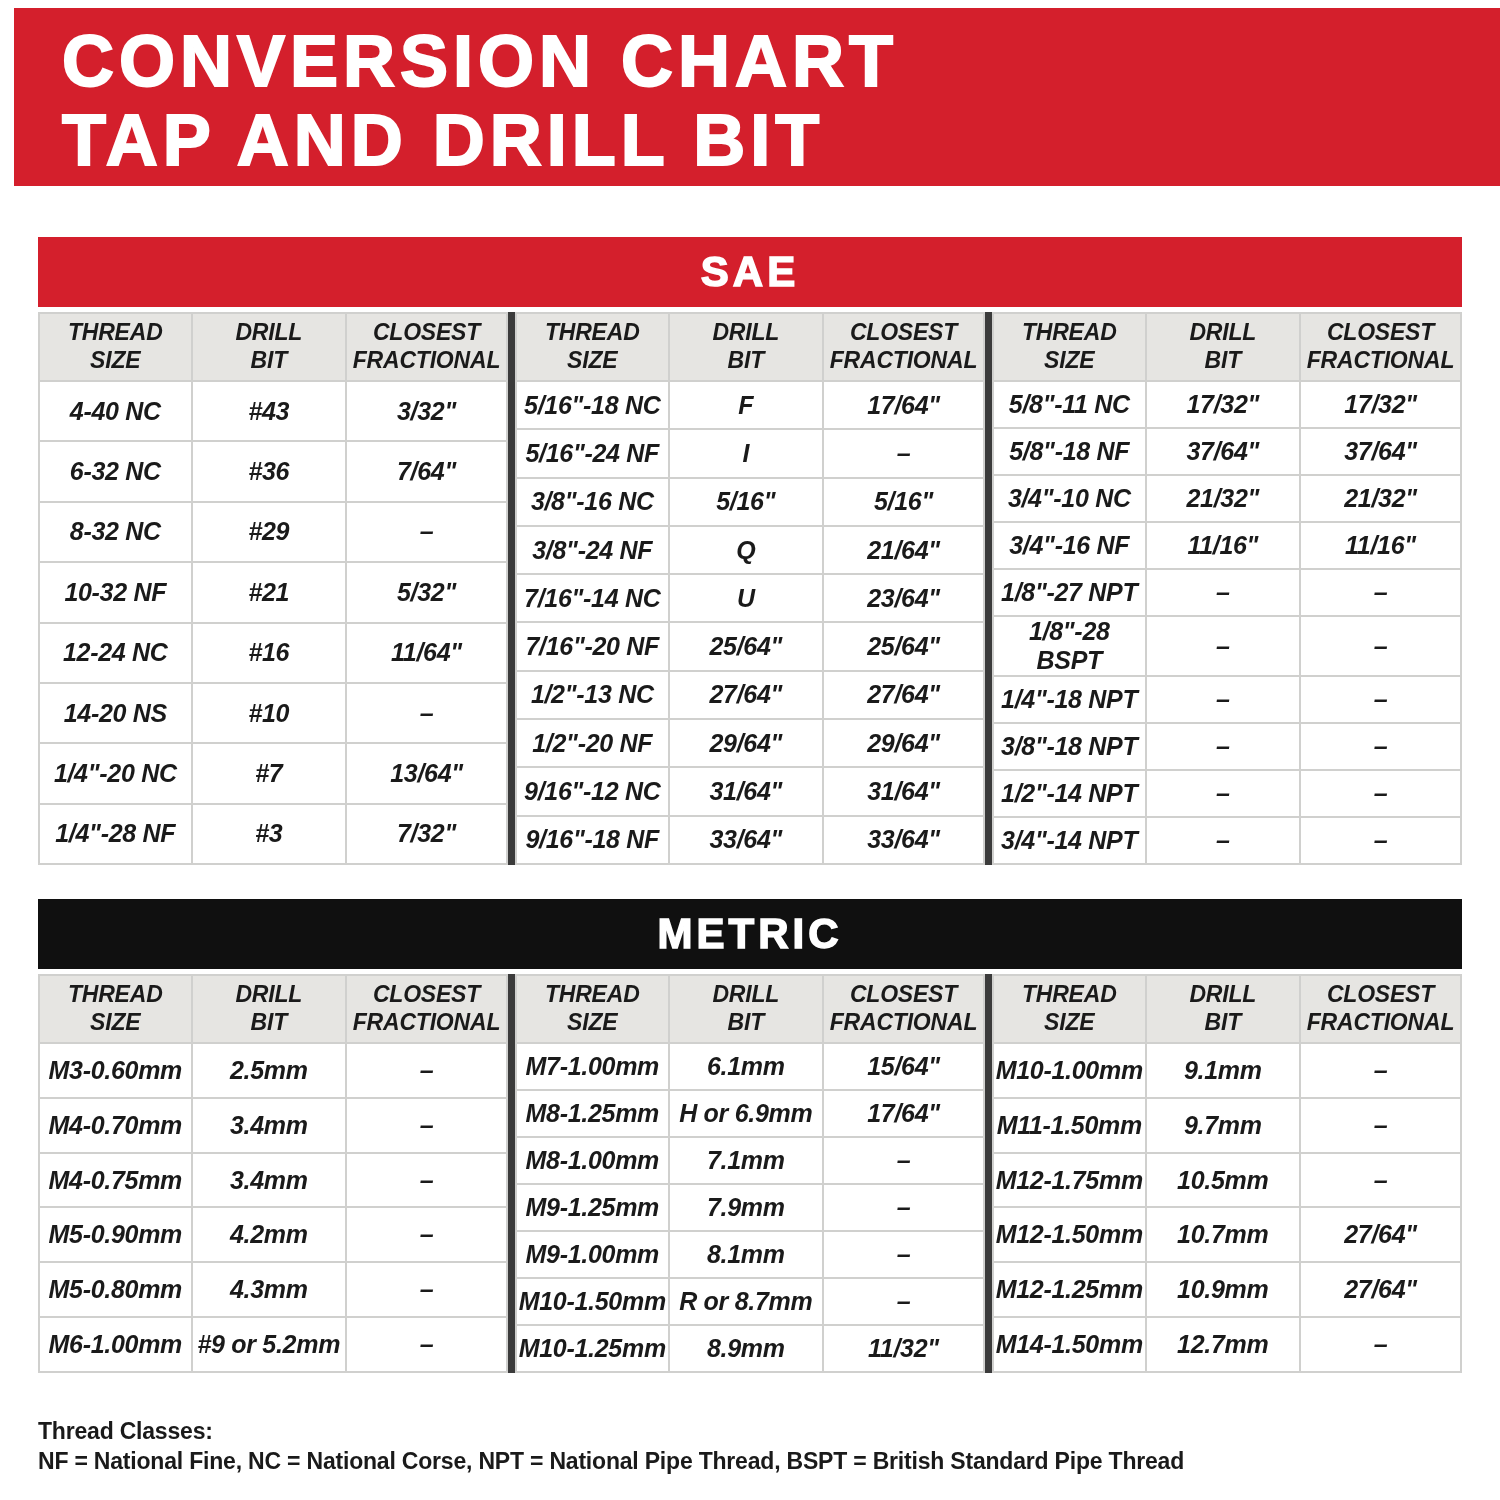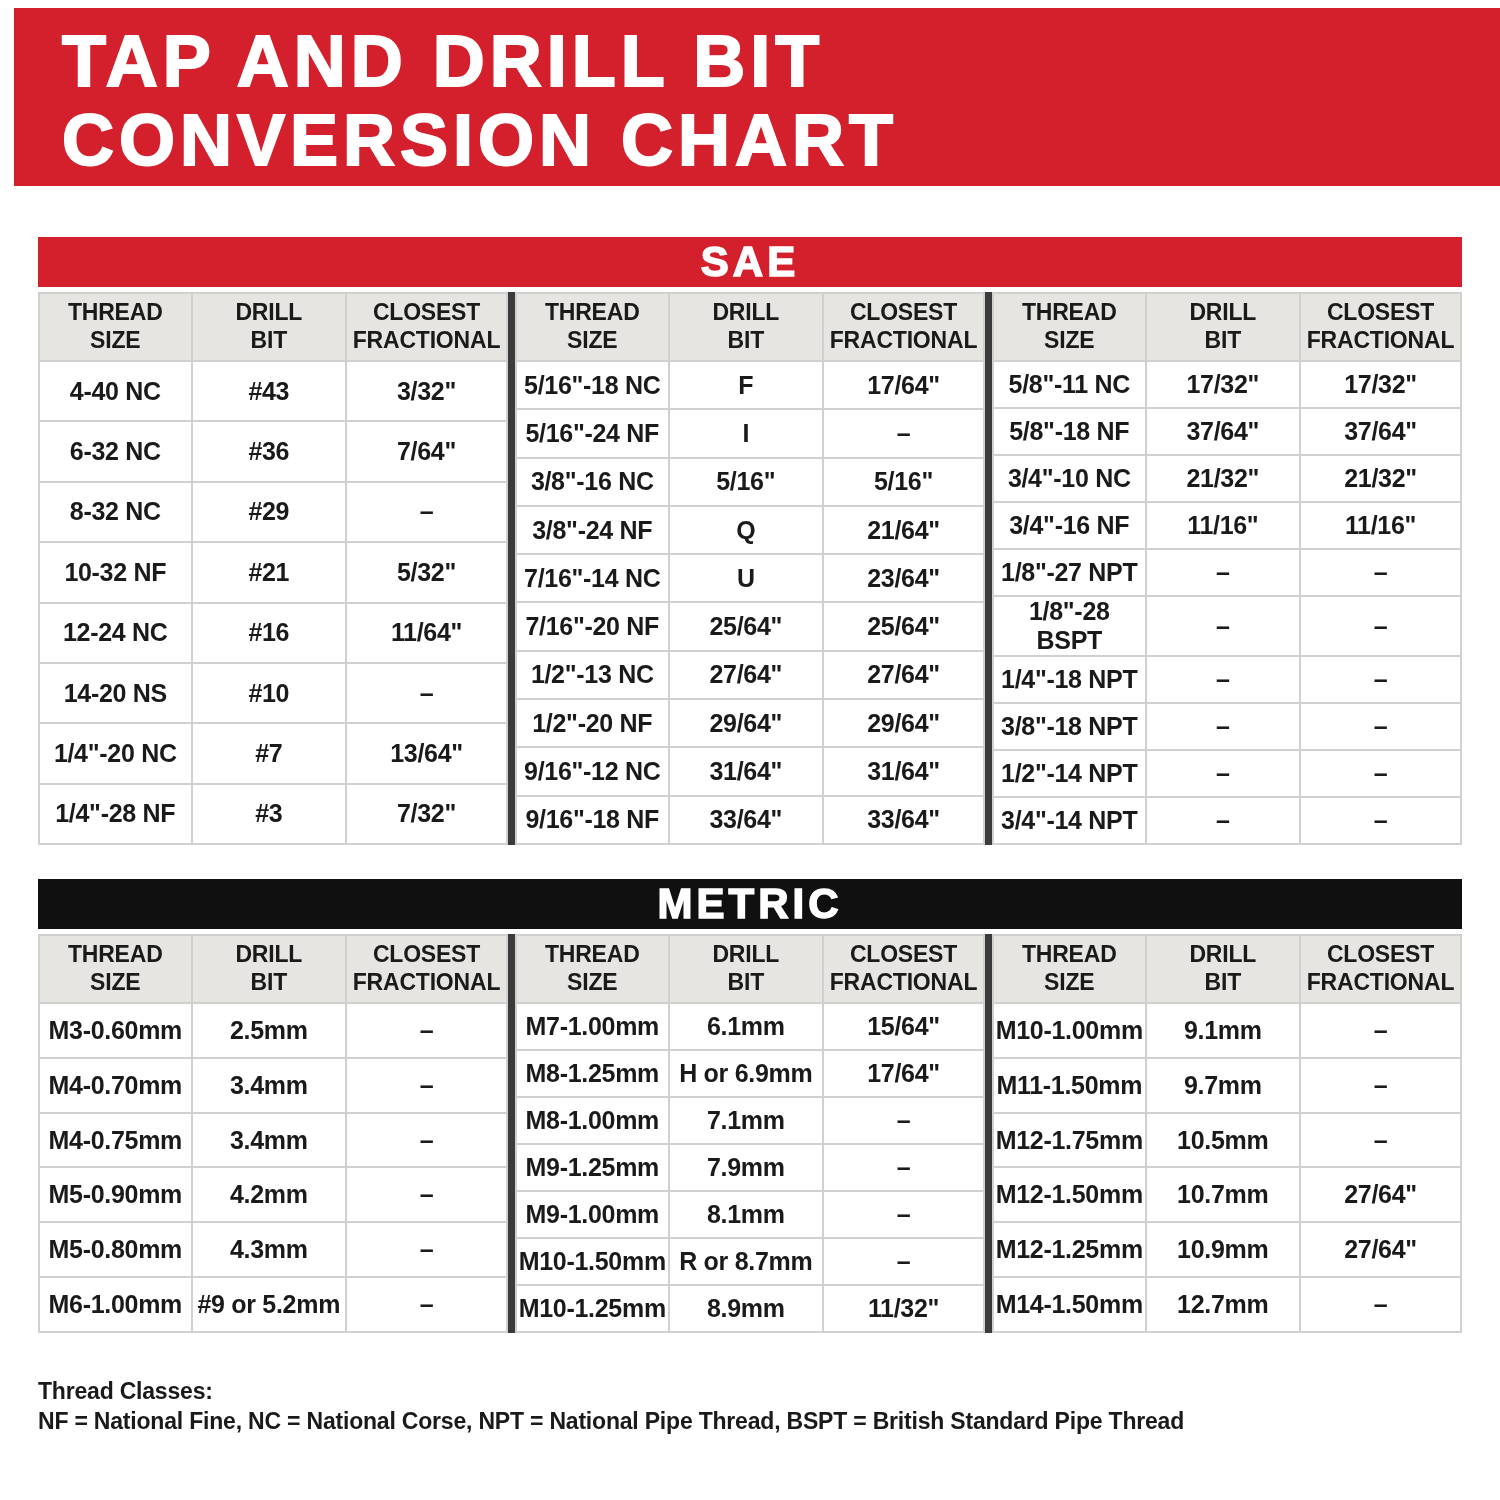--- a/index.html
+++ b/index.html
@@ -29,32 +29,33 @@
     line-height:1.1;
     font-weight:bold;
     letter-spacing:5px;
     -webkit-text-stroke:2px #fff;
   }
   
   .chart-section{margin:0 38px;}
   .section-sae{margin-top:51px;}
   .section-metric{margin-top:34px;border-radius:13px;}
   .section-bar{
-    height:50px;
+    height:70px;
     display:flex;align-items:center;justify-content:center;
     color:#fff;
     font-size:42px;font-weight:bold;letter-spacing:4px;
     -webkit-text-stroke:1.5px #fff;
   }
   .sae-bar{background:var(--red);}
   .metric-bar{background:var(--black-bar);}
   .groups{
     display:flex;
     align-items:stretch;
     margin-top:5px;
+    font-style:italic;
   }
   .group{
     flex:1 1 0;
     border-collapse:collapse;
     table-layout:fixed;
   }
   .group col.c1{width:32.6%;}
   .group col.c2{width:33.0%;}
   .group col.c3{width:34.4%;}
   .group th{
@@ -89,22 +90,22 @@
     font-size:23px;
     font-weight:bold;
     line-height:1.3;
     letter-spacing:-0.2px;
   }
 </style>
 </head>
 <body>
 
 <header class="banner">
+  <div>CONVERSION CHART</div>
   <div>TAP AND DRILL BIT</div>
-  <div>CONVERSION CHART</div>
 </header>
 
 <section class="chart-section section-sae">
   <div class="section-bar sae-bar">
     <span>SAE</span>
   </div>
   <div class="groups">
 
     <table class="group">
       <colgroup>

